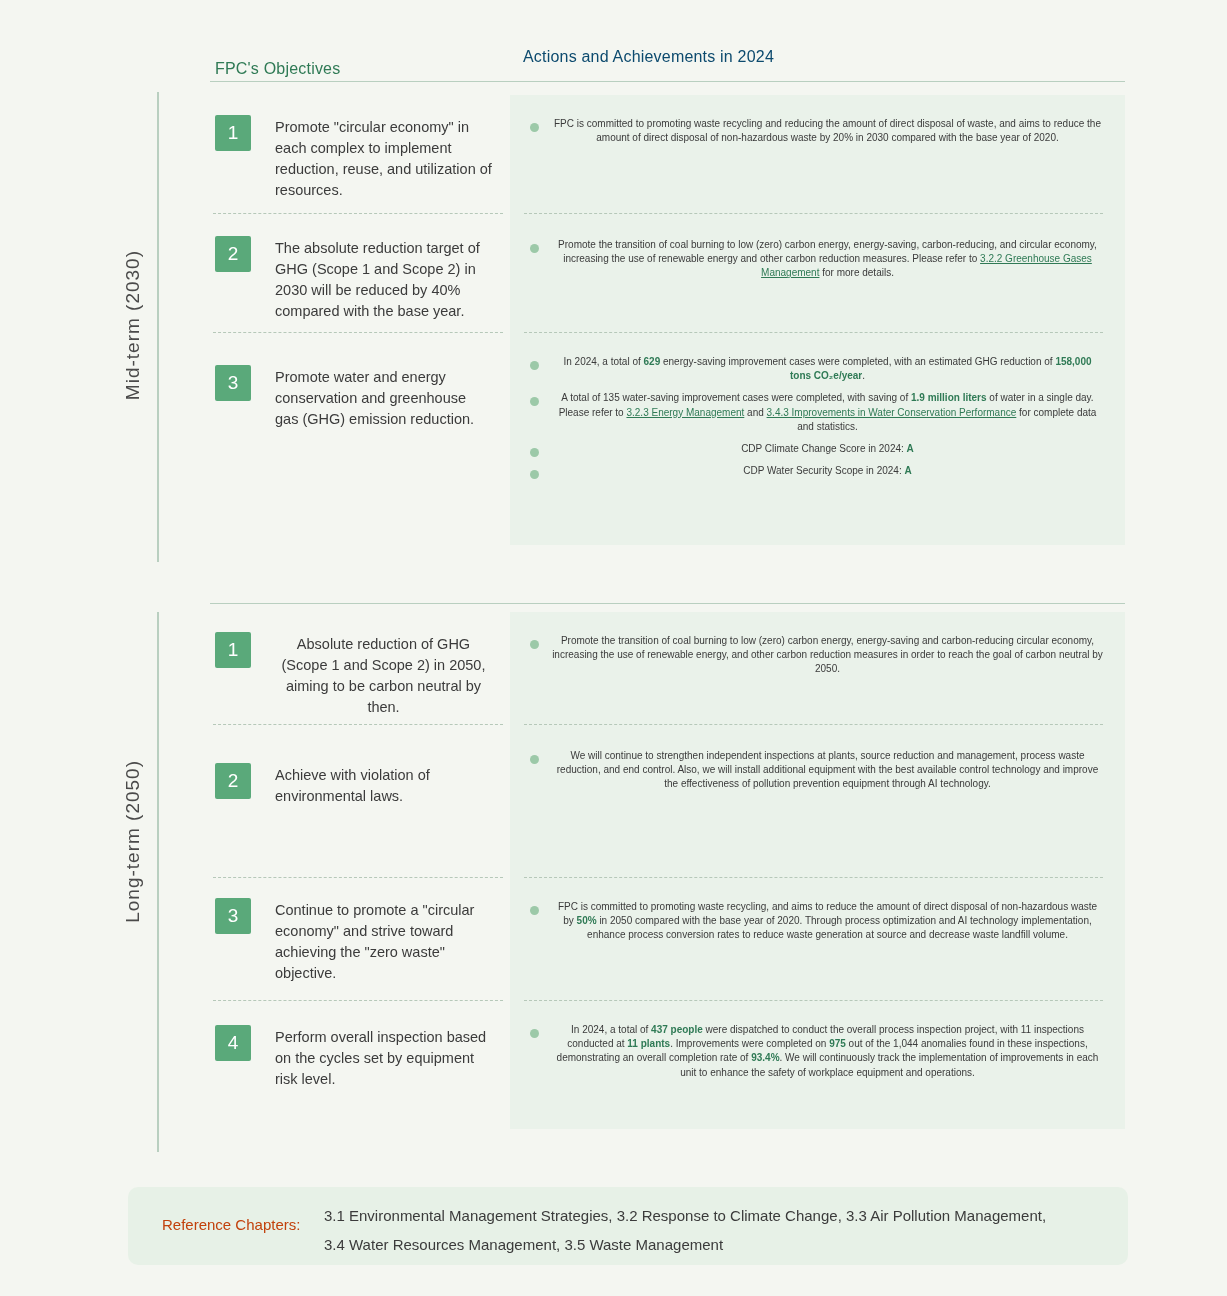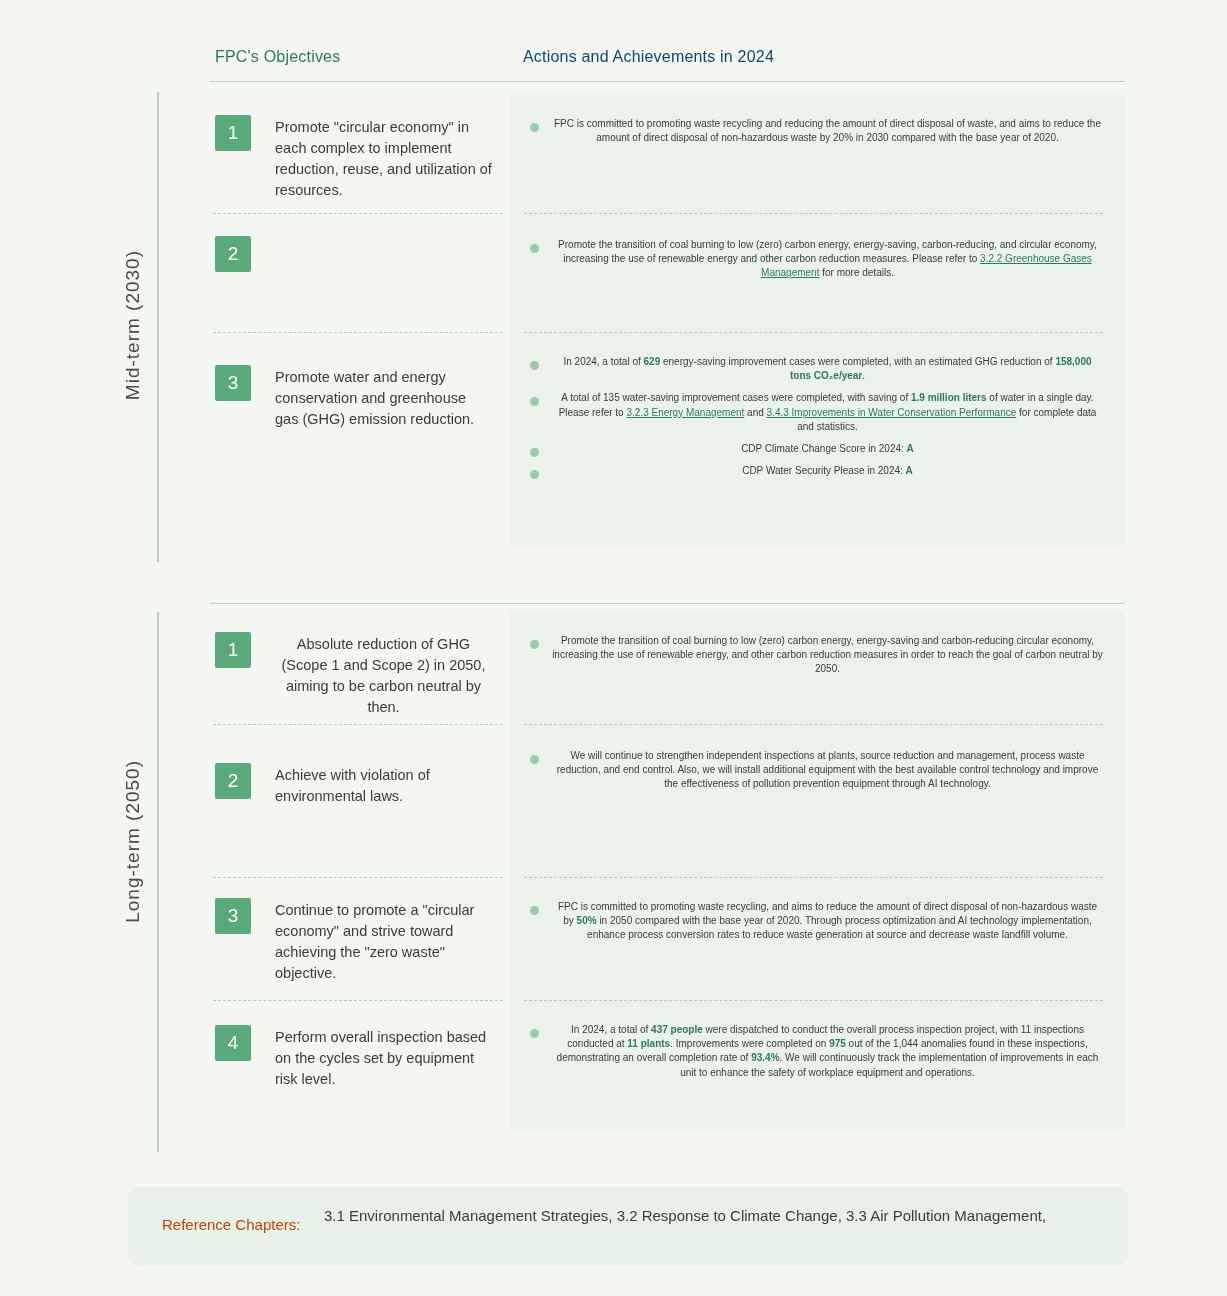--- a/index.html
+++ b/index.html
@@ -26,21 +26,21 @@
   .header-row {
     position: absolute;
     left: 155px;
     top: 48px;
     width: 970px;
     height: 40px;
   }
   .hdr-objectives {
     position: absolute;
     left: 60px;
-    top: 0;
+    top: 12px;
     font-size: 16px;
     color: #2f7a55;
     letter-spacing: .2px;
   }
   .hdr-actions {
     position: absolute;
     left: 368px;
     top: 0;
     font-size: 16px;
     color: #0c4a6e;
@@ -205,20 +205,21 @@
           <div class="dash" style="width:290px;"></div>
         </div>
       <div style="flex:1; background:#eaf2ea;">
           <div class="dash" style="margin:0 22px 0 14px;"></div>
         </div>
     </div>
 
     <div class="row">
       <div class="obj-cell">
         <div class="num-badge" style="top:22px;">2</div>
+        <div class="obj-text" style="padding-top:24px;">The absolute reduction target of GHG (Scope 1 and Scope 2) in 2030 will be reduced by 40% compared with the base year.</div>
       </div>
       <div class="act-cell" style="padding:24px 22px 22px 14px; min-height:118px;">
         <ul class="bullets">
             <li><span>Promote the transition of coal burning to low (zero) carbon energy, energy-saving, carbon-reducing, and circular economy, increasing the use of renewable energy and other carbon reduction measures. Please refer to </span><a class="lnk" href="#">3.2.2 Greenhouse Gases Management</a><span> for more details.</span></li>
           </ul>
       </div>
     </div>
     <div class="row">
       <div style="width:355px; padding-left:58px;">
           <div class="dash" style="width:290px;"></div>
@@ -231,21 +232,21 @@
     <div class="row">
       <div class="obj-cell">
         <div class="num-badge" style="top:32px;">3</div>
         <div class="obj-text" style="padding-top:34px;">Promote water and energy conservation and greenhouse gas (GHG) emission reduction.</div>
       </div>
       <div class="act-cell" style="padding:22px 22px 40px 14px; min-height:212px;">
         <ul class="bullets">
             <li><span>In 2024, a total of </span><span class="hl">629</span><span> energy-saving improvement cases were completed, with an estimated GHG reduction of </span><span class="hl">158,000 tons CO₂e/year</span><span>.</span></li>
             <li><span>A total of 135 water-saving improvement cases were completed, with saving of </span><span class="hl">1.9 million liters</span><span> of water in a single day. Please refer to </span><a class="lnk" href="#">3.2.3 Energy Management</a><span> and </span><a class="lnk" href="#">3.4.3 Improvements in Water Conservation Performance</a><span> for complete data and statistics.</span></li>
             <li><span>CDP Climate Change Score in 2024: </span><span class="hl">A</span></li>
-            <li><span>CDP Water Security Please in 2024: </span><span class="hl">A</span></li>
+            <li><span>CDP Water Security Scope in 2024: </span><span class="hl">A</span></li>
           </ul>
       </div>
     </div>
   </div>
 
   <div class="rail" style="left:157px; top:612px; height:540px;"></div>
   <div class="vlabel" style="left:122px; top:760px;">Long-term (2050)</div>
   <div style="position:absolute; left:210px; top:603px; width:915px; height:1px; background:#b9cfc0;"></div>
 
   <div class="section" style="left:155px; top:612px; width:970px;">
@@ -320,16 +321,17 @@
             <li><span>In 2024, a total of </span><span class="hl">437 people</span><span> were dispatched to conduct the overall process inspection project, with 11 inspections conducted at </span><span class="hl">11 plants</span><span>. Improvements were completed on </span><span class="hl">975</span><span> out of the 1,044 anomalies found in these inspections, demonstrating an overall completion rate of </span><span class="hl">93.4%</span><span>. We will continuously track the implementation of improvements in each unit to enhance the safety of workplace equipment and operations.</span></li>
           </ul>
       </div>
     </div>
   </div>
 
   <div class="refbox">
     <div class="ref-label">Reference Chapters:</div>
     <div class="ref-text">
       <div>3.1 Environmental Management Strategies, 3.2 Response to Climate Change, 3.3 Air Pollution Management,</div>
+      <div>3.4 Water Resources Management, 3.5 Waste Management</div>
     </div>
   </div>
 
 </div>
 
 </body></html>

